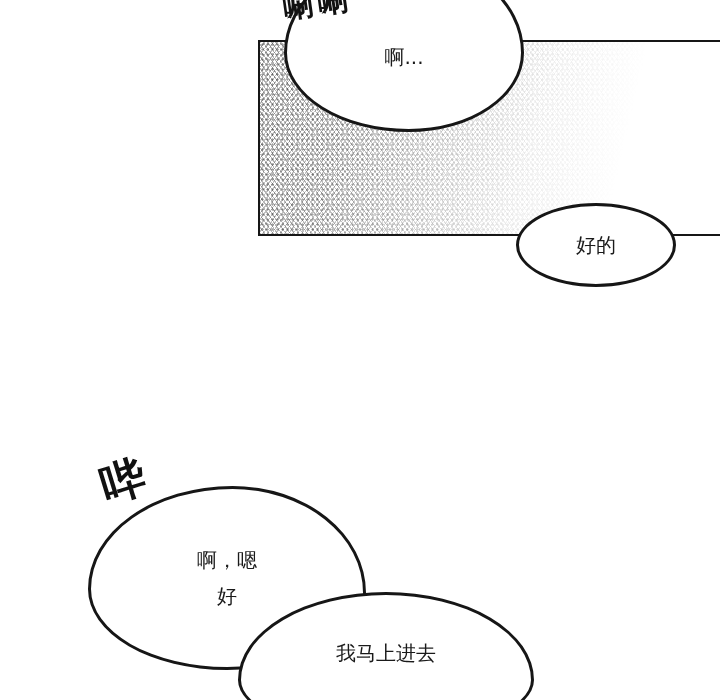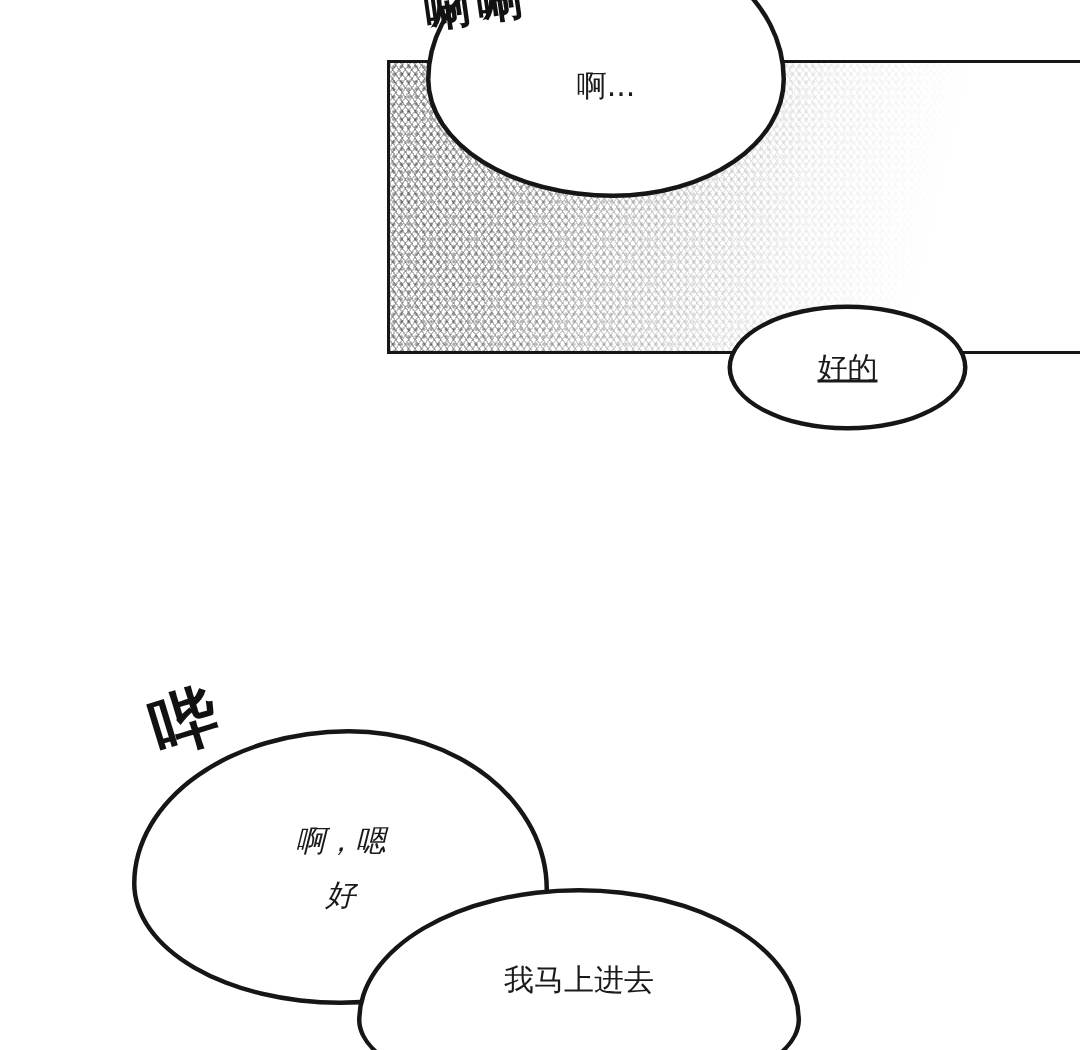--- a/index.html
+++ b/index.html
@@ -59,37 +59,35 @@
     left: 284px;
     top: -44px;
     width: 240px;
     height: 176px;
     border-radius: 50% 50% 48% 52% / 55% 55% 45% 45%;
     padding-top: 26px;
     z-index: 2;
   }
 
   .bubble-ok {
-    left: 485px;
+    left: 516px;
     top: 203px;
     width: 160px;
     height: 84px;
     border-radius: 50%;
     z-index: 3;
-    text-decoration: underline;
   }
 
   .bubble-ah {
     left: 88px;
     top: 486px;
     width: 278px;
     height: 184px;
     border-radius: 52% 48% 50% 50% / 56% 58% 42% 44%;
     z-index: 2;
-    font-style: italic;
   }
 
   .bubble-goin {
     left: 238px;
     top: 592px;
     width: 296px;
     height: 142px;
     border-radius: 50% 50% 45% 45% / 62% 62% 38% 38%;
     justify-content: flex-start;
     padding-top: 40px;

